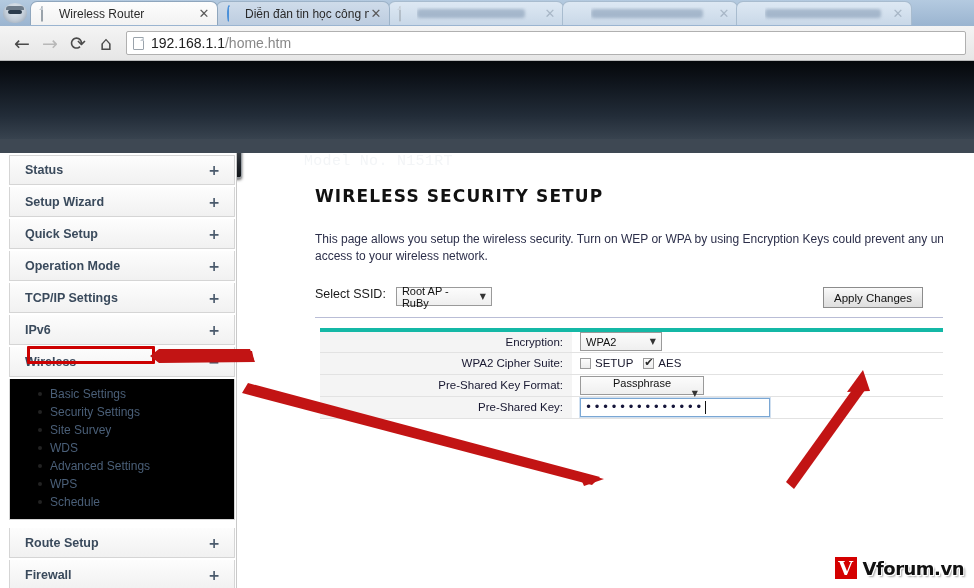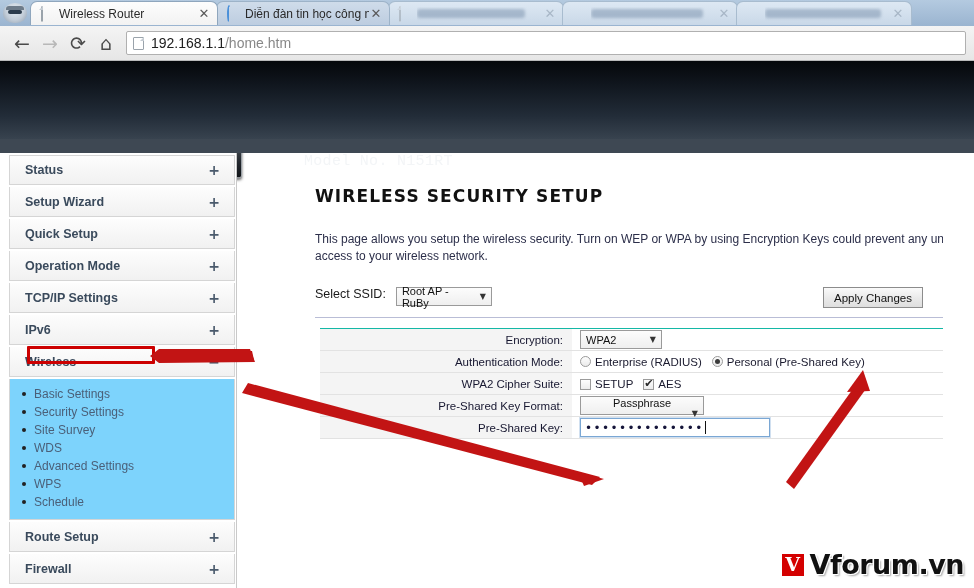--- a/index.html
+++ b/index.html
@@ -259,23 +259,23 @@
   .menu-item:first-child { border-top:1px solid #d5d5d5; }
   .menu-item .pm {
     font-size:14px;
     font-weight:bold;
     color:#4a5a6c;
     font-family:"DejaVu Sans", sans-serif;
   }
   .submenu {
     border:1px solid #d5d5d5;
     border-top:none;
-    margin:0 1px 2px 9px;
-    padding:6px 0 8px 0;
-    background:#7dd3fc;
+    margin:0 1px 8px 9px;
+    padding:6px 0 8px 16px;
+    background:#000000;
   }
   .subitem {
     display:flex;
     align-items:center;
     font-size:12px;
     color:#4a5f78;
     height:18px;
     padding-left:24px;
     position:relative;
   }
@@ -363,21 +363,21 @@
     margin-left:5px;
     border-collapse:collapse;
   }
   .form-table tr { height:22px; }
   .form-table td {
     border-bottom:1px solid #e2e2e2;
     font-size:11.5px;
     color:#1a1a2e;
     vertical-align:middle;
   }
-  .form-table tr:first-child td { border-top:1px solid #14b8a6; }
+  .form-table tr:first-child td { border-top:4px solid #14b8a6; }
   td.lab {
     width:252px;
     text-align:right;
     padding-right:9px;
     background:#f4f4f4;
     color:#171730;
   }
   td.val { padding-left:8px; background:#ffffff; }
   .radio {
     display:inline-block;
@@ -464,21 +464,21 @@
     font-weight:bold;
     font-family:"DejaVu Serif", serif;
     display:flex;
     align-items:center;
     justify-content:center;
     line-height:1;
     border:1px solid #ffffff;
   }
   .wm-text {
     margin-left:5px;
-    font-size:27px;
+    font-size:18px;
     font-weight:bold;
     color:#111111;
     font-family:"DejaVu Sans", sans-serif;
     letter-spacing:-.5px;
     text-shadow:1px 1px 0 #ffffff, -1px -1px 0 #ffffff, 1px -1px 0 #ffffff, -1px 1px 0 #ffffff, 2px 2px 2px rgba(0,0,0,.35);
   }
 </style>
 </head>
 <body>
 
@@ -644,26 +644,20 @@
             <tr>
           <td class="lab">Encryption:</td>
           <td class="val">
             <div class="sel" id="encryption-select">
               <span>WPA2</span>
               <span class="caret">▼</span>
             </div>
           </td>
         </tr>
         <tr>
-          <td class="lab">Authentication Mode:</td>
-          <td class="val">
-            <span class="radio"></span><span class="radio-lbl">Enterprise (RADIUS)</span><span class="radio on"></span><span>Personal (Pre-Shared Key)</span>
-          </td>
-        </tr>
-        <tr>
           <td class="lab">WPA2 Cipher Suite:</td>
           <td class="val">
             <span class="chk"></span><span class="radio-lbl">SETUP</span><span class="chk on"></span><span>AES</span>
           </td>
         </tr>
         <tr>
           <td class="lab">Pre-Shared Key Format:</td>
           <td class="val">
             <div class="sel" id="pskformat-select">
               <span>Passphrase</span>

